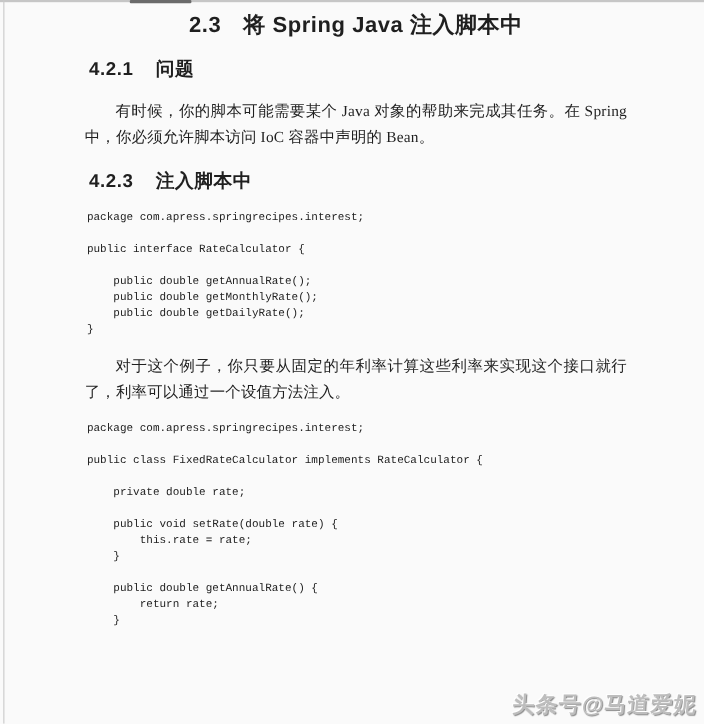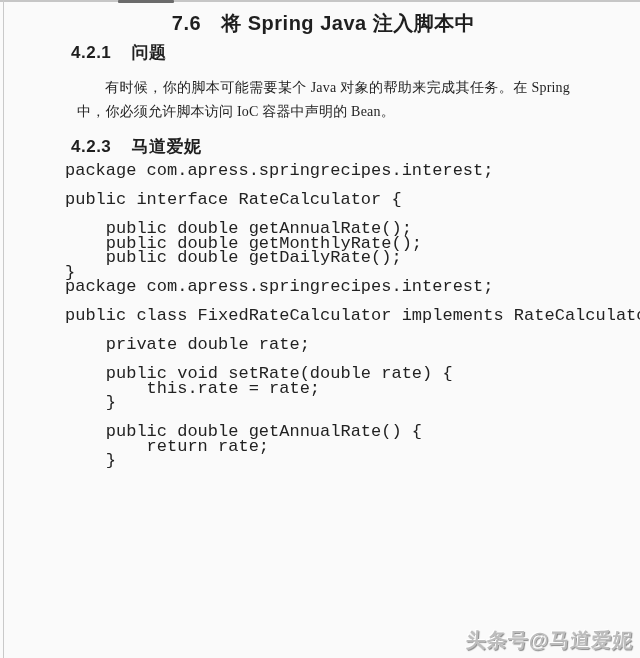--- a/index.html
+++ b/index.html
@@ -53,43 +53,43 @@
     line-height: 26px;
     text-align: center;
     letter-spacing: 0.5px;
   }
   h1.chapter-title .num { margin-right: 14px; }
   h2.sec-heading {
     font-family: "Liberation Sans", sans-serif;
     font-size: 17px;
     font-weight: 600;
     line-height: 22px;
-    margin: 6px;
+    margin: 16px;
     letter-spacing: 0.5px;
   }
   h2.sec-heading .hnum { margin-right: 15px; font-weight: 600; }
   .h-problem  { margin-top: 20px; }
   .h-solution { margin-top: 14px; }
   .h-how      { margin-top: 9px; }
   p.body-para {
     margin: 12px;
     font-size: 14px;
     line-height: 24px;
     text-indent: 2em;
     letter-spacing: 0.2px;
     text-align: justify;
   }
   .p-problem  { margin-top: 17px; }
   .p-solution { margin-top: 13px; }
   .p-how1     { margin-top: 14px; }
   .p-how2     { margin-top: 2px; }
   pre.code {
-    margin: 0;
+    margin: 14px;
     font-family: "Liberation Mono", monospace;
-    font-size: 17px;
+    font-size: 10px;
     line-height: 14.5px;
     color: #222;
     white-space: pre;
   }
   .code-1 { margin-top: 4px; }
   .code-2 { margin-top: -2px; }
   .watermark {
     position: absolute;
     right: 6px;
     bottom: 4px;
@@ -109,45 +109,46 @@
 <div class="page">
 
   <div class="top-edge">
     <span class="dark-seg"></span>
   </div>
   <div class="left-edge"></div>
 
   <div class="content">
 
     <h1 class="chapter-title">
-      <span class="num">7.6</span>
+      <span class="num">2.3</span>
       <span class="txt">将 Spring Java 注入脚本中</span>
     </h1>
 
     <h2 class="sec-heading h-problem">
       <span class="hnum">4.2.1</span>
       <span class="htext">问题</span>
     </h2>
     <p class="body-para p-problem">有时候，你的脚本可能需要某个 Java 对象的帮助来完成其任务。在 Spring 中，你必须允许脚本访问 IoC 容器中声明的 Bean。</p>
 
 
     <h2 class="sec-heading h-how">
       <span class="hnum">4.2.3</span>
-      <span class="htext">马道爱妮</span>
+      <span class="htext">注入脚本中</span>
     </h2>
 
     <pre class="code code-1">package com.apress.springrecipes.interest;
 
 public interface RateCalculator {
 
     public double getAnnualRate();
     public double getMonthlyRate();
     public double getDailyRate();
 }</pre>
 
+    <p class="body-para p-how2">对于这个例子，你只要从固定的年利率计算这些利率来实现这个接口就行了，利率可以通过一个设值方法注入。</p>
 
     <pre class="code code-2">package com.apress.springrecipes.interest;
 
 public class FixedRateCalculator implements RateCalculator {
 
     private double rate;
 
     public void setRate(double rate) {
         this.rate = rate;
     }

